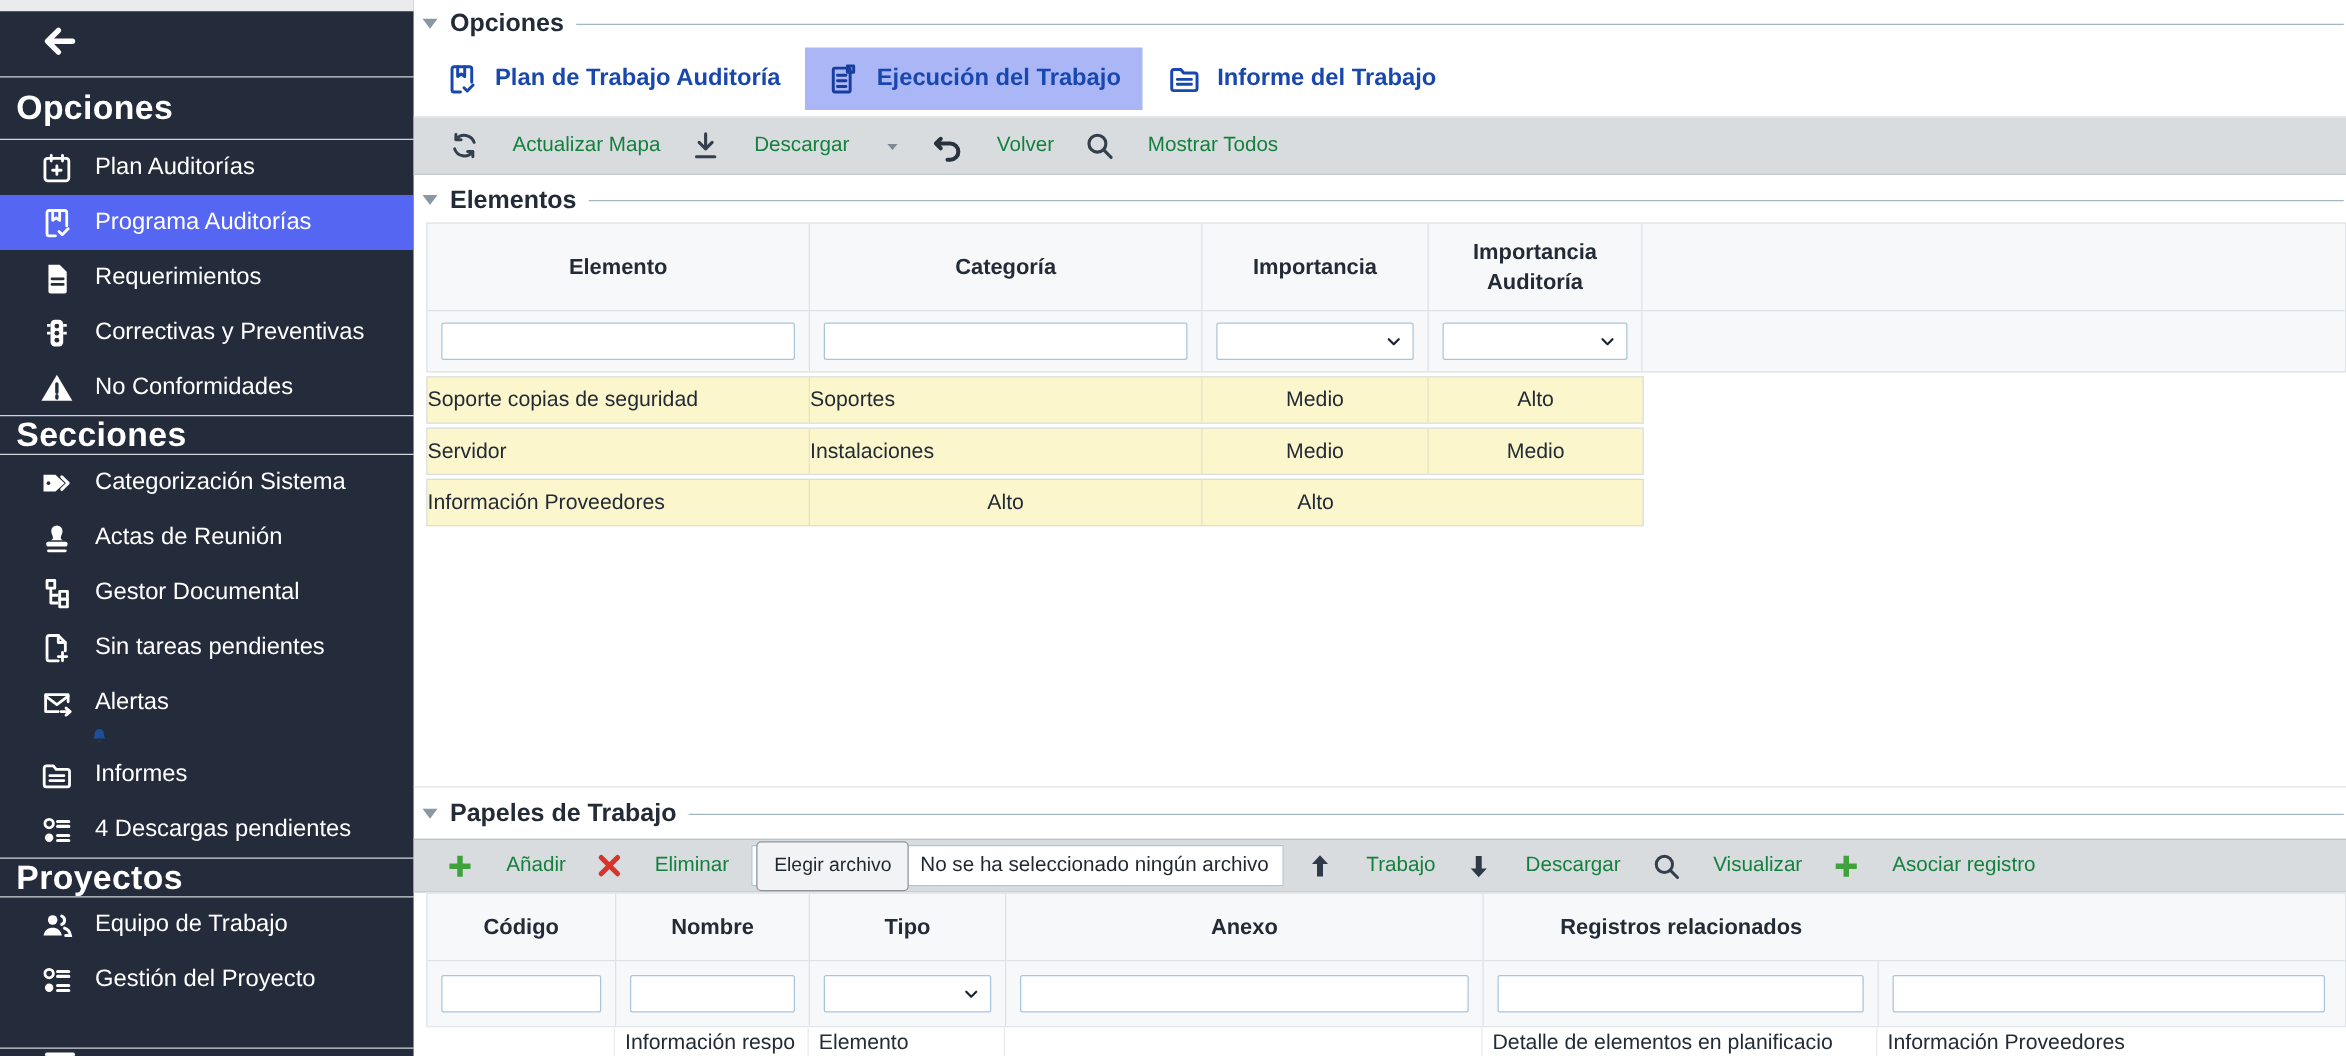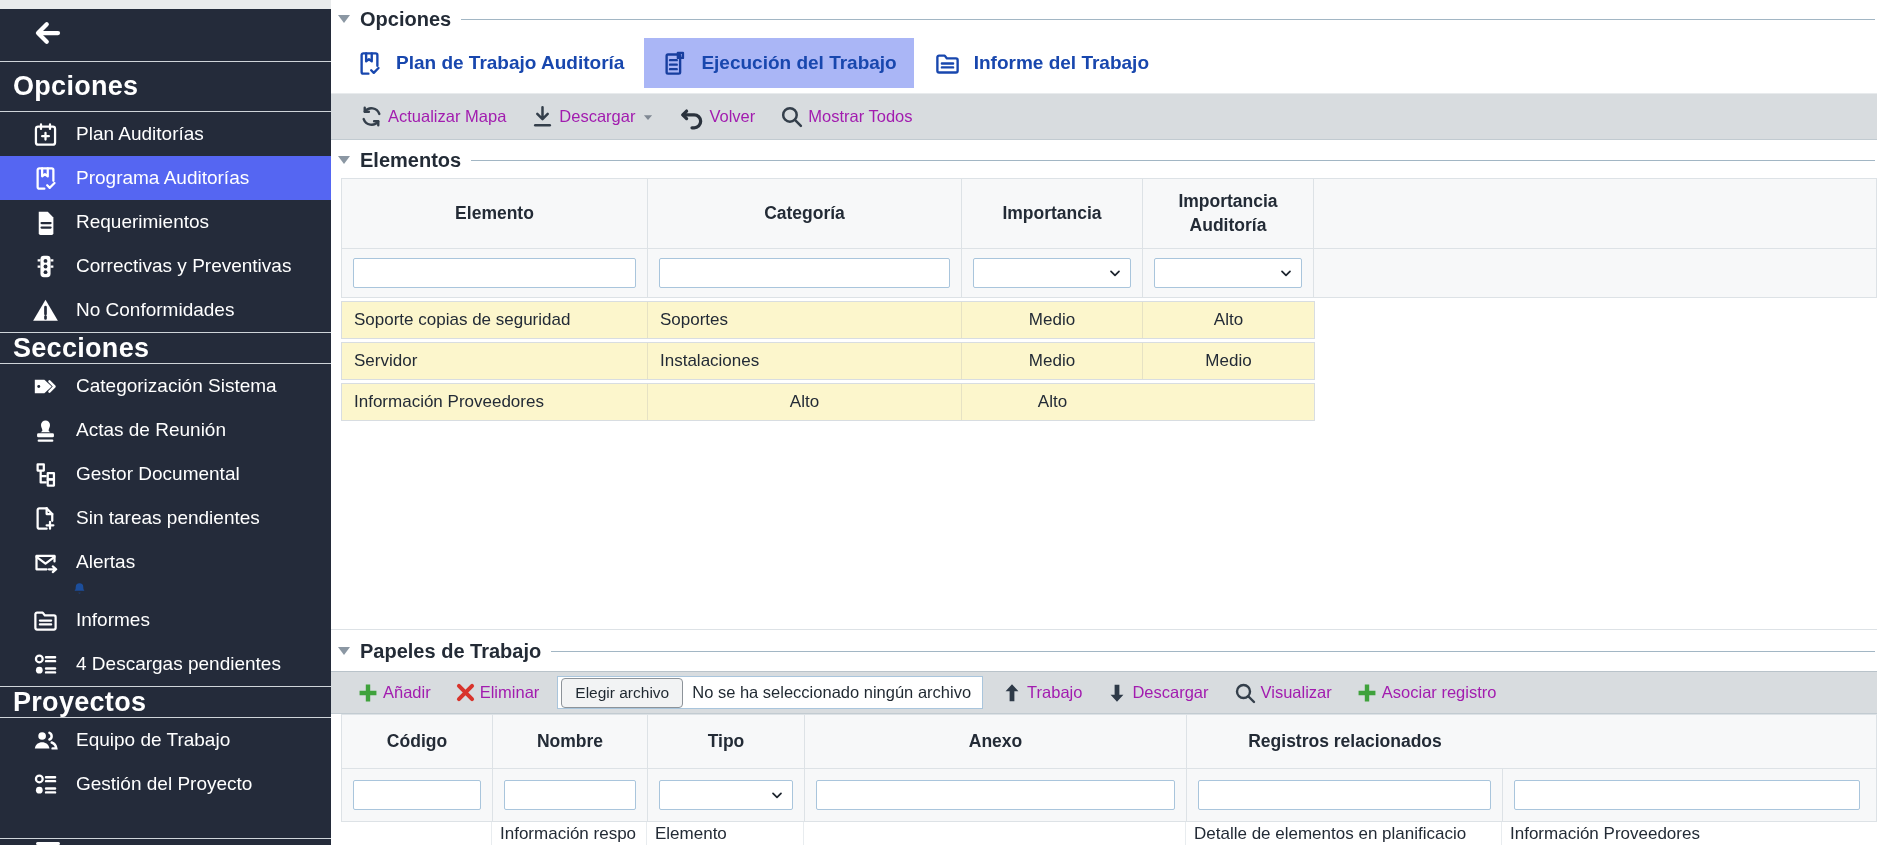--- a/index.html
+++ b/index.html
@@ -26,44 +26,44 @@
   .sec-head { position:absolute; left:7px; right:0; height:28px; display:flex; align-items:center; gap:10px; font-size:20px; font-weight:bold; color:#232b36; }
   .tri { width:0; height:0; border-left:6px solid transparent; border-right:6px solid transparent; border-top:8px solid #8b97a3; flex:0 0 auto; }
   .rule { flex:1; height:1px; background:#a2b6c4; margin-right:2px; }
 
   .tabs { position:absolute; left:8px; top:38px; height:50px; display:flex; align-items:center; gap:3px; }
   .tab { display:flex; align-items:center; gap:13px; height:50px; padding:0 17px; font-size:19px; font-weight:bold; color:#1847ae; cursor:pointer; white-space:nowrap; }
   .tab.active { background:#aab6f6; }
   .tab svg { flex:0 0 auto; }
 
   .toolbar1 { position:absolute; left:0; right:0; top:93px; height:47px; background:#d8dcdf; border-top:1px solid #e8ebed; border-bottom:1px solid #c2cbd1; display:flex; align-items:center; padding-left:16px; }
-  .tbtn { display:flex; align-items:center; gap:4px; font-size:16.5px; color:#a21caf; padding:0 12px; cursor:pointer; white-space:nowrap; }
+  .tbtn { display:flex; align-items:center; gap:26px; font-size:16.5px; color:#15803d; padding:0 12px; cursor:pointer; white-space:nowrap; }
   .caret { margin-left:2px; }
 
   
   .el-strip { position:absolute; left:10px; right:0; top:178px; height:120px; background:#f7f8f9; border:1px solid #dde2e6; }
   .el-grid { display:grid; grid-template-columns:306px 314px 181px 171px 1fr; }
   .el-h { height:69px; display:flex; align-items:center; justify-content:center; text-align:center; font-weight:bold; font-size:17.5px; border-right:1px solid #dde2e6; line-height:1.35; }
   .el-h.last { border-right:1px solid #dde2e6; }
   .el-h.fill, .el-f.fill { border-right:none; }
   .el-f { height:49px; border-top:1px solid #dde2e6; display:flex; align-items:center; padding:0 11px; }
   .finput { width:100%; height:30px; border:1px solid #a9c5dc; border-radius:2px; background:#fff; outline:none; font-size:15px; padding:0 8px; font-family:"Liberation Sans",sans-serif; }
   .fsel { width:100%; height:30px; border:1px solid #a9c5dc; border-radius:2px; background:#fff; display:flex; align-items:center; justify-content:flex-end; padding-right:7px; cursor:pointer; }
   .el-f { border-right:1px solid #dde2e6; }
 
   .yrow { position:absolute; left:10px; width:974px; height:38px; background:#fcf6cc; border:1px solid #d8dde1; display:grid; grid-template-columns:306px 314px 181px 171px; cursor:pointer; }
-  .ycell { display:flex; align-items:center; font-size:17px; color:#232b36; border-right:1px solid #e6e2c4; padding-left:12px; overflow:hidden; white-space:nowrap; }
+  .ycell { display:flex; align-items:center; font-size:17px; color:#232b36; border-right:1px solid #e6e2c4; overflow:hidden; white-space:nowrap; }
   .ycell.center { justify-content:center; padding-left:0; }
   .ycell:last-child { border-right:none; }
 
   .hline { position:absolute; left:0; right:0; top:629px; border-top:1px solid #dde2e6; }
 
   .toolbar2 { position:absolute; left:0; right:0; top:671px; height:43px; background:#d8dcdf; border-top:1px solid #b9c3ca; border-bottom:1px solid #c2cbd1; display:flex; align-items:center; padding-left:14px; }
   .file-box { display:flex; align-items:center; border:1px solid #a9c5dc; background:#fff; height:33px; padding:0 3px; margin:0 6px; }
-  .choose-btn { height:30px; border:1px solid #8d9399; border-radius:4px; background:#f2f3f4; font-size:15.5px; padding:0 13px; margin-right:9px; color:#1f2831; cursor:pointer; font-family:"Liberation Sans",sans-serif; }
+  .choose-btn { height:40px; border:1px solid #8d9399; border-radius:4px; background:#f2f3f4; font-size:15.5px; padding:0 13px; margin-right:9px; color:#1f2831; cursor:pointer; font-family:"Liberation Sans",sans-serif; }
   .file-msg { font-size:16.5px; color:#1f2831; padding-right:8px; white-space:nowrap; }
 
   
   .pp-strip { position:absolute; left:10px; right:0; top:714px; height:108px; background:#f7f8f9; border:1px solid #dde2e6; }
   .pp-grid { display:grid; grid-template-columns:151px 155px 157px 382px 316px 1fr; }
   .pp-h { height:53px; display:flex; align-items:center; justify-content:center; font-weight:bold; font-size:17.5px; border-right:1px solid #dde2e6; }
   .pp-h:last-child { border-right:none; }
   .pp-f { height:53px; border-top:1px solid #dde2e6; border-right:1px solid #dde2e6; display:flex; align-items:center; padding:0 11px; }
   .pp-f:last-child { border-right:none; }
   .pp-row { position:absolute; left:10px; right:0; top:822px; height:24px; display:grid; grid-template-columns:151px 155px 157px 382px 316px 1fr; background:#fff; }

